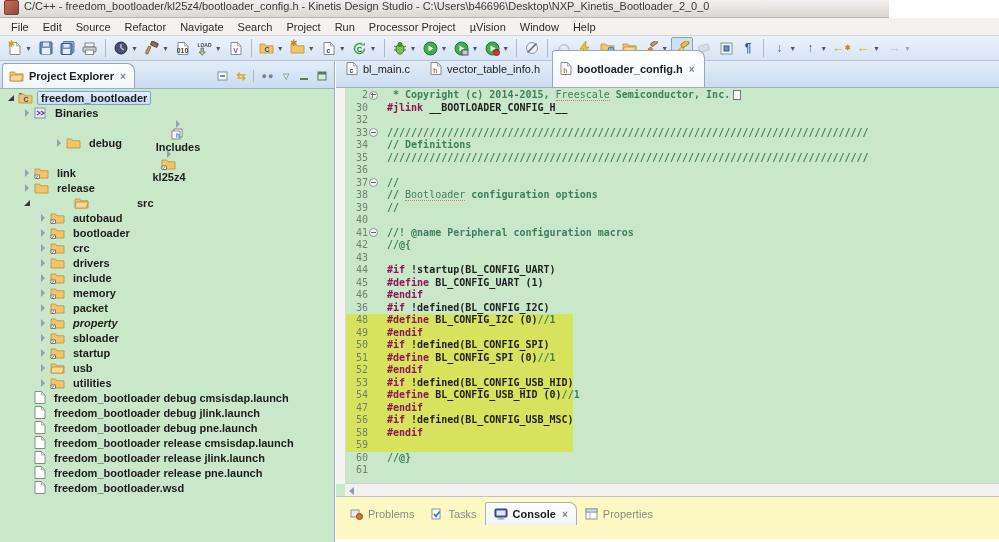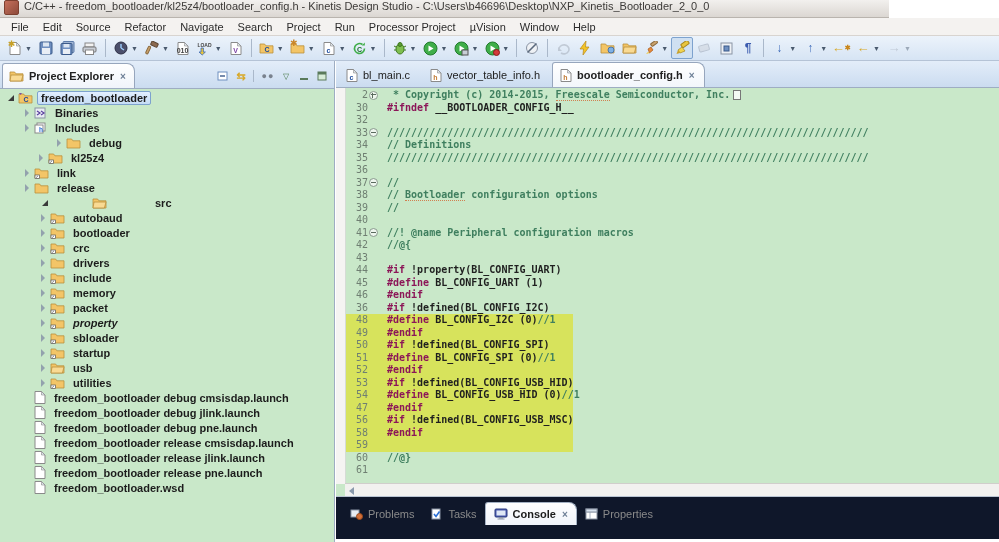--- a/index.html
+++ b/index.html
@@ -31,44 +31,44 @@
   .tree-row{display:flex;align-items:center;height:15px;font-size:11px;font-weight:bold;color:#1c1c1c;white-space:nowrap;}
   .tw-arrow{flex:none;width:9px;display:inline-flex;justify-content:center;}
   .arr-c{width:0;height:0;border-left:4px solid #93a1ad;border-top:4px solid transparent;border-bottom:4px solid transparent;}
   .arr-e{width:0;height:0;border-bottom:6px solid #3a3a3a;border-left:6px solid transparent;}
   .tw-ico{flex:none;margin:0 4px 0 3px;display:inline-flex;}
   .tree-label{padding:0 3px;border:1px solid transparent;border-radius:2px;}
   .tree-row.selected .tree-label{background:linear-gradient(#e2efff,#c5dcf5);border-color:#7da2ce;}
   
   #rightarea{position:absolute;left:336px;top:61px;right:0;bottom:0;}
   #edtabs{position:absolute;left:0;top:0;right:0;height:27px;background:linear-gradient(#e3edf9,#cbdcf0);border-bottom:1px solid #9eadc2;display:flex;align-items:flex-end;box-sizing:border-box;}
-  .ed-tab{display:inline-flex;align-items:center;height:24px;margin-left:2px;padding:0 9px 0 7px;font-size:11px;color:#222;border:1px solid transparent;border-bottom:none;}
+  .ed-tab{display:inline-flex;align-items:flex-end;height:24px;margin-left:2px;padding:0 9px 12px 7px;font-size:11px;color:#222;border:1px solid transparent;border-bottom:none;}
   .ed-tab .ico{margin-right:5px;display:inline-flex;}
   .ed-tab.active{background:linear-gradient(#ffffff,#f2f6fb);border-color:#97a6bd;border-radius:3px 8px 0 0;font-weight:bold;}
   
   #editor{position:absolute;left:0;top:27px;right:0;bottom:45px;background:#c9e8c9;overflow:hidden;}
   #ed-ruler{position:absolute;left:0;top:0;width:9px;bottom:13px;background:#f5f4f2;border-right:1px solid #d5dcd5;}
   #hl-block{position:absolute;background:#d7e35c;}
   #codelines{position:absolute;left:9px;top:1px;right:0;}
   .cl{display:flex;height:12.5px;line-height:12.5px;font-family:"DejaVu Sans Mono","Liberation Mono",monospace;font-size:10px;white-space:pre;}
   .cl-num{flex:none;width:23px;text-align:right;color:#6f7f72;font-weight:normal;}
   .cl-fold{flex:none;width:10px;display:inline-flex;align-items:center;justify-content:center;}
   .fold-m{width:7px;height:7px;border:1px solid #8a9a8e;border-radius:50%;background:#eef6ee;position:relative;}
   .fold-m::before{content:"";position:absolute;left:1px;right:1px;top:2.5px;height:1px;background:#5a6a5e;}
   .fold-m.plus::after{content:"";position:absolute;top:1px;bottom:1px;left:2.5px;width:1px;background:#5a6a5e;}
   .cl-text{flex:none;padding-left:9px;}
   .c-dir{color:#8c1658;font-weight:bold;}
   .c-code{color:#1f1f1f;font-weight:bold;}
   .c-com{color:#3f7f5f;font-weight:bold;}
-  .c-mis{color:#3f7f5f;font-weight:bold;border-bottom:1px dotted #d08050;}
+  .c-mis{color:#3f7f5f;font-weight:normal;border-bottom:1px dotted #d08050;}
   .c-box{display:inline-block;width:6px;height:8px;border:1px solid #777;margin-left:3px;vertical-align:middle;background:#f4f9f4;}
   #hscroll{position:absolute;left:9px;right:0;bottom:0;height:13px;background:#f2f1ef;border-top:1px solid #d0cecb;display:flex;align-items:center;}
   .hs-arrow{width:0;height:0;border-right:5px solid #8a9aac;border-top:4px solid transparent;border-bottom:4px solid transparent;margin-left:4px;}
   
-  #bottompanel{position:absolute;left:0;right:0;bottom:0;height:45px;background:#0f172a;border-top:1px solid #b9c4d2;}
+  #bottompanel{position:absolute;left:0;right:0;bottom:0;height:45px;background:#fef9c3;border-top:1px solid #b9c4d2;}
   #bp-tabs{position:absolute;left:0;top:2px;right:0;height:26px;display:flex;align-items:flex-end;padding-left:6px;}
   .bp-tab{display:inline-flex;align-items:center;height:22px;padding:0 8px;font-size:11px;color:#8a8a8a;}
   .bp-tab .ico{margin-right:5px;display:inline-flex;}
   .bp-tab.active{background:linear-gradient(#ffffff,#f0f4fa);border:1px solid #a5b2c4;border-bottom:none;border-radius:3px 8px 0 0;color:#1c1c1c;font-weight:bold;}
   #bp-content{position:absolute;left:0;right:0;top:28px;bottom:0;background:#ffffff;overflow:hidden;margin-top:14px;}
   #console-text{font-size:11px;font-weight:bold;color:#333;padding:4px 0 0 6px;white-space:nowrap;}
 </style>
 </head>
 <body>
 
@@ -428,21 +428,21 @@
             <span class="arr-c"></span>
           </span>
           <span class="tw-ico">
             <svg width="13" height="12">
               <rect x="1" y="1" width="10" height="10" fill="#e8ecf2" stroke="#8a94a4"></rect>
               <path d="M3 4l3 2-3 2M7 4l3 2-3 2" stroke="#5a3f9e" stroke-width="1.2" fill="none"></path>
             </svg>
           </span>
           <span class="tree-label">Binaries</span>
         </div>
-        <div class="tree-row" style="padding-left: 22px;">
+        <div class="tree-row" style="padding-left: 22px; flex-direction: column;">
           <span class="tw-arrow">
             <span class="arr-c"></span>
           </span>
           <span class="tw-ico">
             <svg width="13" height="12">
               <rect x="3" y="1" width="8" height="8" fill="#fff" stroke="#8a8a8a"></rect>
               <rect x="1" y="3" width="8" height="8" fill="#fff" stroke="#8a8a8a"></rect>
               <text x="5" y="9.5" font-size="6.5" font-weight="bold" fill="#2a6fd6" font-family="Liberation Sans">h</text>
             </svg>
           </span>
@@ -452,21 +452,21 @@
           <span class="tw-arrow">
             <span class="arr-c"></span>
           </span>
           <span class="tw-ico">
             <svg width="15" height="12" viewBox="0 0 15 12">
               <path d="M1 2h4.6l1.3 1.8H14V11H1z" fill="#f3c567" stroke="#b98f3e" stroke-width=".8"></path>
             </svg>
           </span>
           <span class="tree-label">debug</span>
         </div>
-        <div class="tree-row" style="padding-left: 36px;">
+        <div class="tree-row" style="padding-left: 4px; flex-direction: column;">
           <span class="tw-arrow">
             <span class="arr-c"></span>
           </span>
           <span class="tw-ico">
             <svg width="15" height="12" viewBox="0 0 15 12">
               <path d="M1 2h4.6l1.3 1.8H14V11H1z" fill="#f3c567" stroke="#b98f3e" stroke-width=".8"></path>
               <rect x="1" y="8" width="4.5" height="3.5" fill="#fff" stroke="#555" stroke-width=".7"></rect>
               <path d="M2 10.7l2-1.8" stroke="#555" stroke-width=".7"></path>
             </svg>
           </span>
@@ -489,21 +489,21 @@
           <span class="tw-arrow">
             <span class="arr-c"></span>
           </span>
           <span class="tw-ico">
             <svg width="15" height="12" viewBox="0 0 15 12">
               <path d="M1 2h4.6l1.3 1.8H14V11H1z" fill="#f3c567" stroke="#b98f3e" stroke-width=".8"></path>
             </svg>
           </span>
           <span class="tree-label">release</span>
         </div>
-        <div class="tree-row" style="padding-left: 40px; gap: 40px;">
+        <div class="tree-row" style="padding-left: 22px; gap: 40px;">
           <span class="tw-arrow">
             <span class="arr-e"></span>
           </span>
           <span class="tw-ico">
             <svg width="15" height="12" viewBox="0 0 15 12">
               <path d="M1 2h4.6l1.3 1.8H14V11H1z" fill="#f3c567" stroke="#b98f3e" stroke-width=".8"></path>
               <path d="M2 5h12l-1.6 6H1z" fill="#f9da93" stroke="#b98f3e" stroke-width=".8"></path>
             </svg>
           </span>
           <span class="tree-label">src</span>
@@ -766,34 +766,34 @@
           </span>
           <span>bootloader_config.h</span>
           <span class="tab-close">×</span>
         </span>
       </div>
     <div id="editor">
       <div id="hl-block" style="left: 9px; width: 228px; top: 226px; height: 137.5px; background: rgb(215, 227, 92);"></div>
       <div id="ed-ruler"></div>
       <div id="codelines">
           <div class="cl"><span class="cl-num">2</span><span class="cl-fold"><span class="fold-m plus"></span></span><span class="cl-text"><span class="c-com"> * Copyright (c) 2014-2015, </span><span class="c-mis">Freescale</span><span class="c-com"> Semiconductor, Inc.</span><span class="c-box"></span></span></div>
-          <div class="cl"><span class="cl-num">30</span><span class="cl-fold"></span><span class="cl-text"><span class="c-dir">#ifndef</span><span class="c-code"> __BOOTLOADER_CONFIG_H__</span></span></div>
+          <div class="cl"><span class="cl-num">30</span><span class="cl-fold"></span><span class="cl-text"><span class="c-dir">#jlink</span><span class="c-code"> __BOOTLOADER_CONFIG_H__</span></span></div>
           <div class="cl"><span class="cl-num">32</span><span class="cl-fold"></span><span class="cl-text"></span></div>
           <div class="cl"><span class="cl-num">33</span><span class="cl-fold"><span class="fold-m"></span></span><span class="cl-text"><span class="c-com">////////////////////////////////////////////////////////////////////////////////</span></span></div>
           <div class="cl"><span class="cl-num">34</span><span class="cl-fold"></span><span class="cl-text"><span class="c-com">// Definitions</span></span></div>
           <div class="cl"><span class="cl-num">35</span><span class="cl-fold"></span><span class="cl-text"><span class="c-com">////////////////////////////////////////////////////////////////////////////////</span></span></div>
           <div class="cl"><span class="cl-num">36</span><span class="cl-fold"></span><span class="cl-text"></span></div>
           <div class="cl"><span class="cl-num">37</span><span class="cl-fold"><span class="fold-m"></span></span><span class="cl-text"><span class="c-com">//</span></span></div>
           <div class="cl"><span class="cl-num">38</span><span class="cl-fold"></span><span class="cl-text"><span class="c-com">// </span><span class="c-mis">Bootloader</span><span class="c-com"> configuration options</span></span></div>
           <div class="cl"><span class="cl-num">39</span><span class="cl-fold"></span><span class="cl-text"><span class="c-com">//</span></span></div>
           <div class="cl"><span class="cl-num">40</span><span class="cl-fold"></span><span class="cl-text"></span></div>
           <div class="cl"><span class="cl-num">41</span><span class="cl-fold"><span class="fold-m"></span></span><span class="cl-text"><span class="c-com">//! @name Peripheral configuration macros</span></span></div>
           <div class="cl"><span class="cl-num">42</span><span class="cl-fold"></span><span class="cl-text"><span class="c-com">//@{</span></span></div>
           <div class="cl"><span class="cl-num">43</span><span class="cl-fold"></span><span class="cl-text"></span></div>
-          <div class="cl"><span class="cl-num">44</span><span class="cl-fold"></span><span class="cl-text"><span class="c-dir">#if</span><span class="c-code"> !property(BL_CONFIG_UART)</span></span></div>
+          <div class="cl"><span class="cl-num">44</span><span class="cl-fold"></span><span class="cl-text"><span class="c-dir">#if</span><span class="c-code"> !startup(BL_CONFIG_UART)</span></span></div>
           <div class="cl"><span class="cl-num">45</span><span class="cl-fold"></span><span class="cl-text"><span class="c-dir">#define</span><span class="c-code"> BL_CONFIG_UART (1)</span></span></div>
           <div class="cl"><span class="cl-num">46</span><span class="cl-fold"></span><span class="cl-text"><span class="c-dir">#endif</span></span></div>
           <div class="cl"><span class="cl-num">36</span><span class="cl-fold"></span><span class="cl-text"><span class="c-dir">#if</span><span class="c-code"> !defined(BL_CONFIG_I2C)</span></span></div>
           <div class="cl"><span class="cl-num">48</span><span class="cl-fold"></span><span class="cl-text"><span class="c-dir">#define</span><span class="c-code"> BL_CONFIG_I2C (0)</span><span class="c-com">//1</span></span></div>
           <div class="cl"><span class="cl-num">49</span><span class="cl-fold"></span><span class="cl-text"><span class="c-dir">#endif</span></span></div>
           <div class="cl"><span class="cl-num">50</span><span class="cl-fold"></span><span class="cl-text"><span class="c-dir">#if</span><span class="c-code"> !defined(BL_CONFIG_SPI)</span></span></div>
           <div class="cl"><span class="cl-num">51</span><span class="cl-fold"></span><span class="cl-text"><span class="c-dir">#define</span><span class="c-code"> BL_CONFIG_SPI (0)</span><span class="c-com">//1</span></span></div>
           <div class="cl"><span class="cl-num">52</span><span class="cl-fold"></span><span class="cl-text"><span class="c-dir">#endif</span></span></div>
           <div class="cl"><span class="cl-num">53</span><span class="cl-fold"></span><span class="cl-text"><span class="c-dir">#if</span><span class="c-code"> !defined(BL_CONFIG_USB_HID)</span></span></div>
           <div class="cl"><span class="cl-num">54</span><span class="cl-fold"></span><span class="cl-text"><span class="c-dir">#define</span><span class="c-code"> BL_CONFIG_USB_HID (0)</span><span class="c-com">//1</span></span></div>

